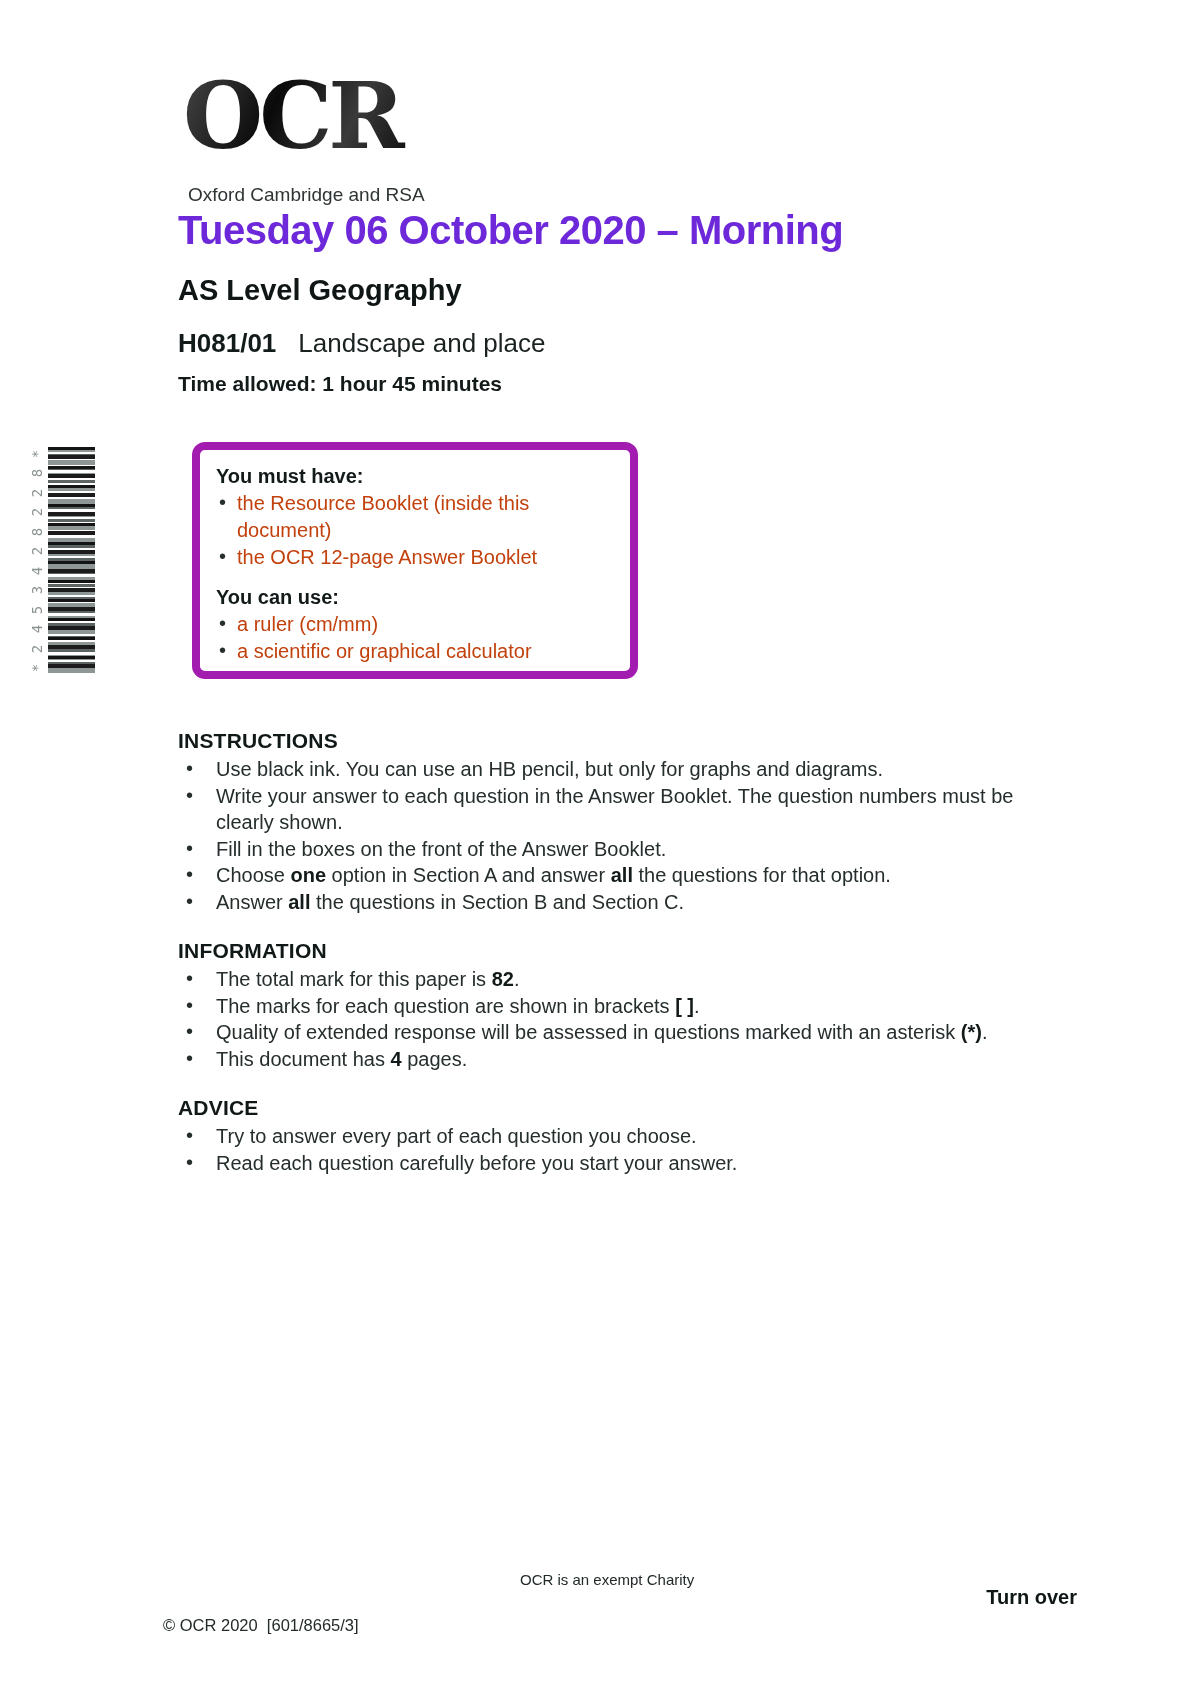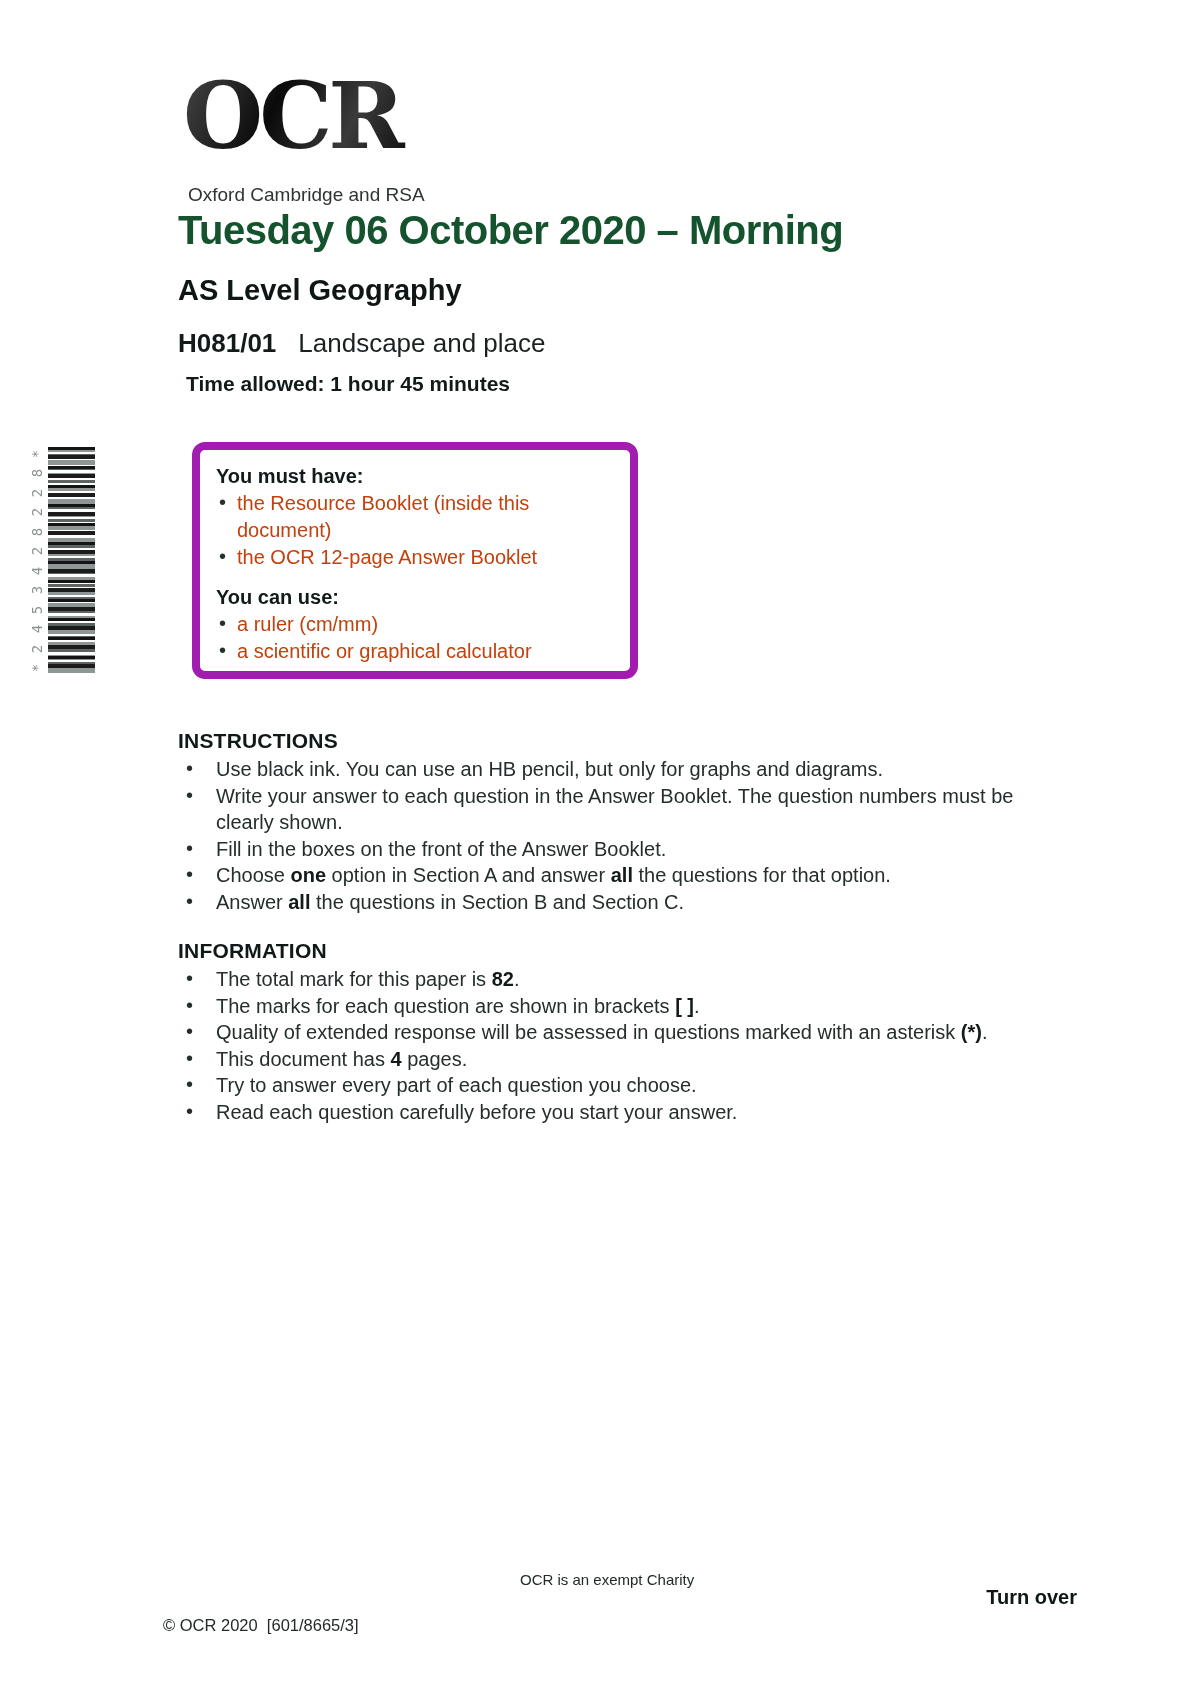--- a/index.html
+++ b/index.html
@@ -33,40 +33,39 @@
     font-size: 19px;
     color: #2e3434;
   }
 
   
   .header-block { position: absolute; left: 178px; top: 206px; width: 900px; }
   .paper-date {
     font-size: 40px;
     font-weight: 700;
     line-height: 48px;
-    color: #14532d;
+    color: #6d28d9;
     letter-spacing: -0.5px;
   }
   .paper-subject {
     margin-top: 19px;
     font-size: 29px;
     font-weight: 700;
     line-height: 34px;
     color: #101616;
   }
   .paper-code-line { margin-top: 20px; font-size: 26px; line-height: 32px; color: #1a2121; }
   .paper-code { font-weight: 700; color: #131a1a; }
   .paper-title { margin-left: 22px; font-weight: 400; }
   .time-allowed {
     margin-top: 12px;
     font-size: 21px;
     font-weight: 700;
     line-height: 26px;
     color: #131a1a;
-    margin-left: 8px;
   }
 
   
   .barcode { position: absolute; left: 27px; top: 447px; height: 228px; display: flex; }
   .barcode-chars {
     width: 21px;
     display: flex;
     flex-direction: column;
     justify-content: space-between;
     align-items: center;
@@ -201,20 +200,21 @@
       </ul>
 
     <h2>INFORMATION</h2>
     <ul>
         <li>The total mark for this paper is <b>82</b>.</li>
         <li>The marks for each question are shown in brackets <b>[ ]</b>.</li>
         <li>Quality of extended response will be assessed in questions marked with an asterisk <b>(*)</b>.</li>
         <li>This document has <b>4</b> pages.</li>
       </ul>
 
+    <h2>ADVICE</h2>
     <ul>
         <li>Try to answer every part of each question you choose.</li>
         <li>Read each question carefully before you start your answer.</li>
       </ul>
   </div>
 
   <div class="footer-left">
     <div>© OCR 2020  [601/8665/3]</div>
     <div>192488/4  D</div>
   </div>

